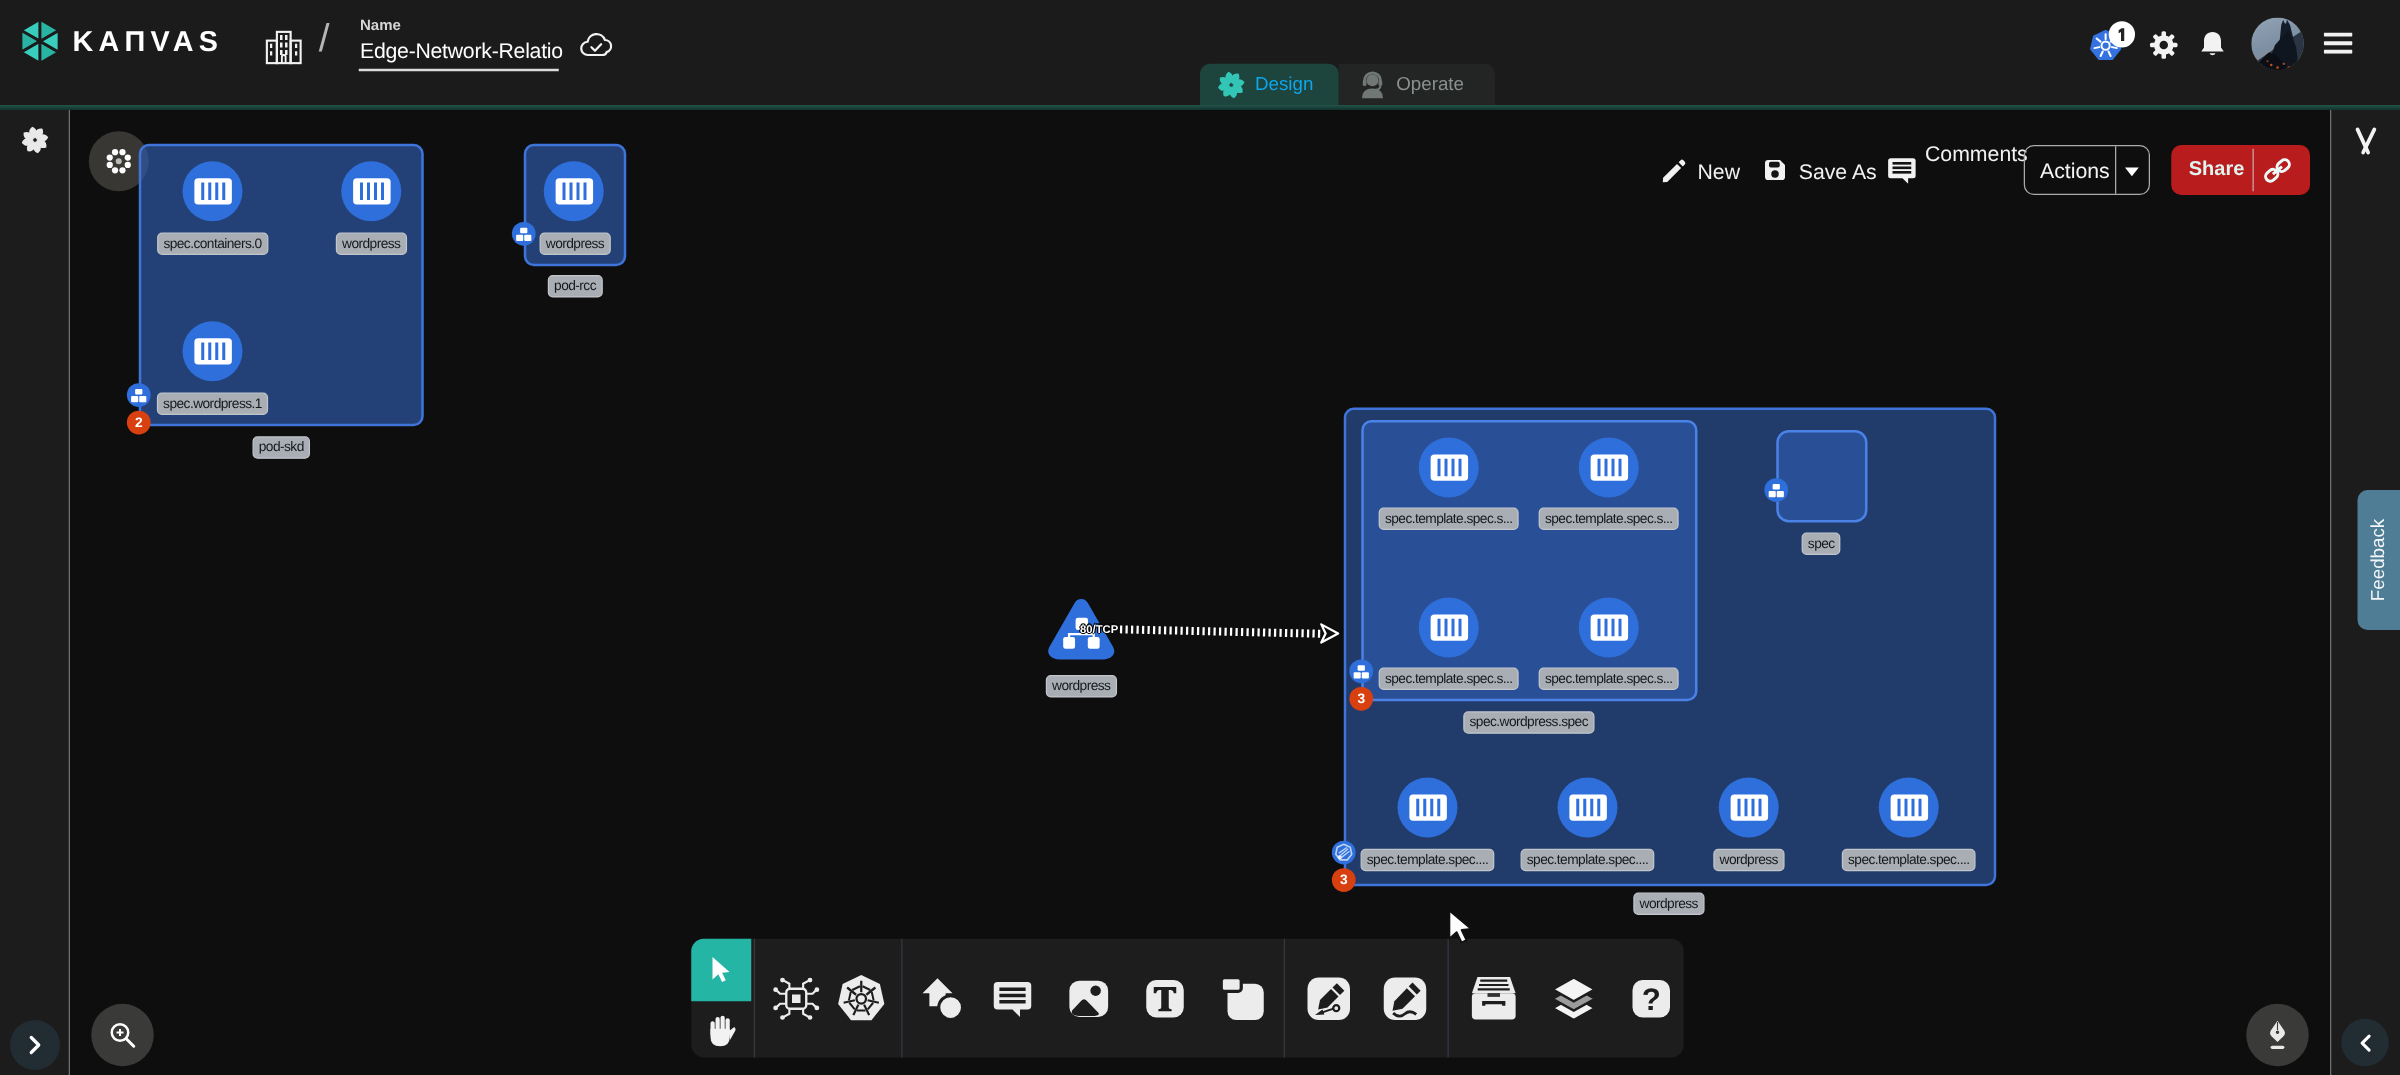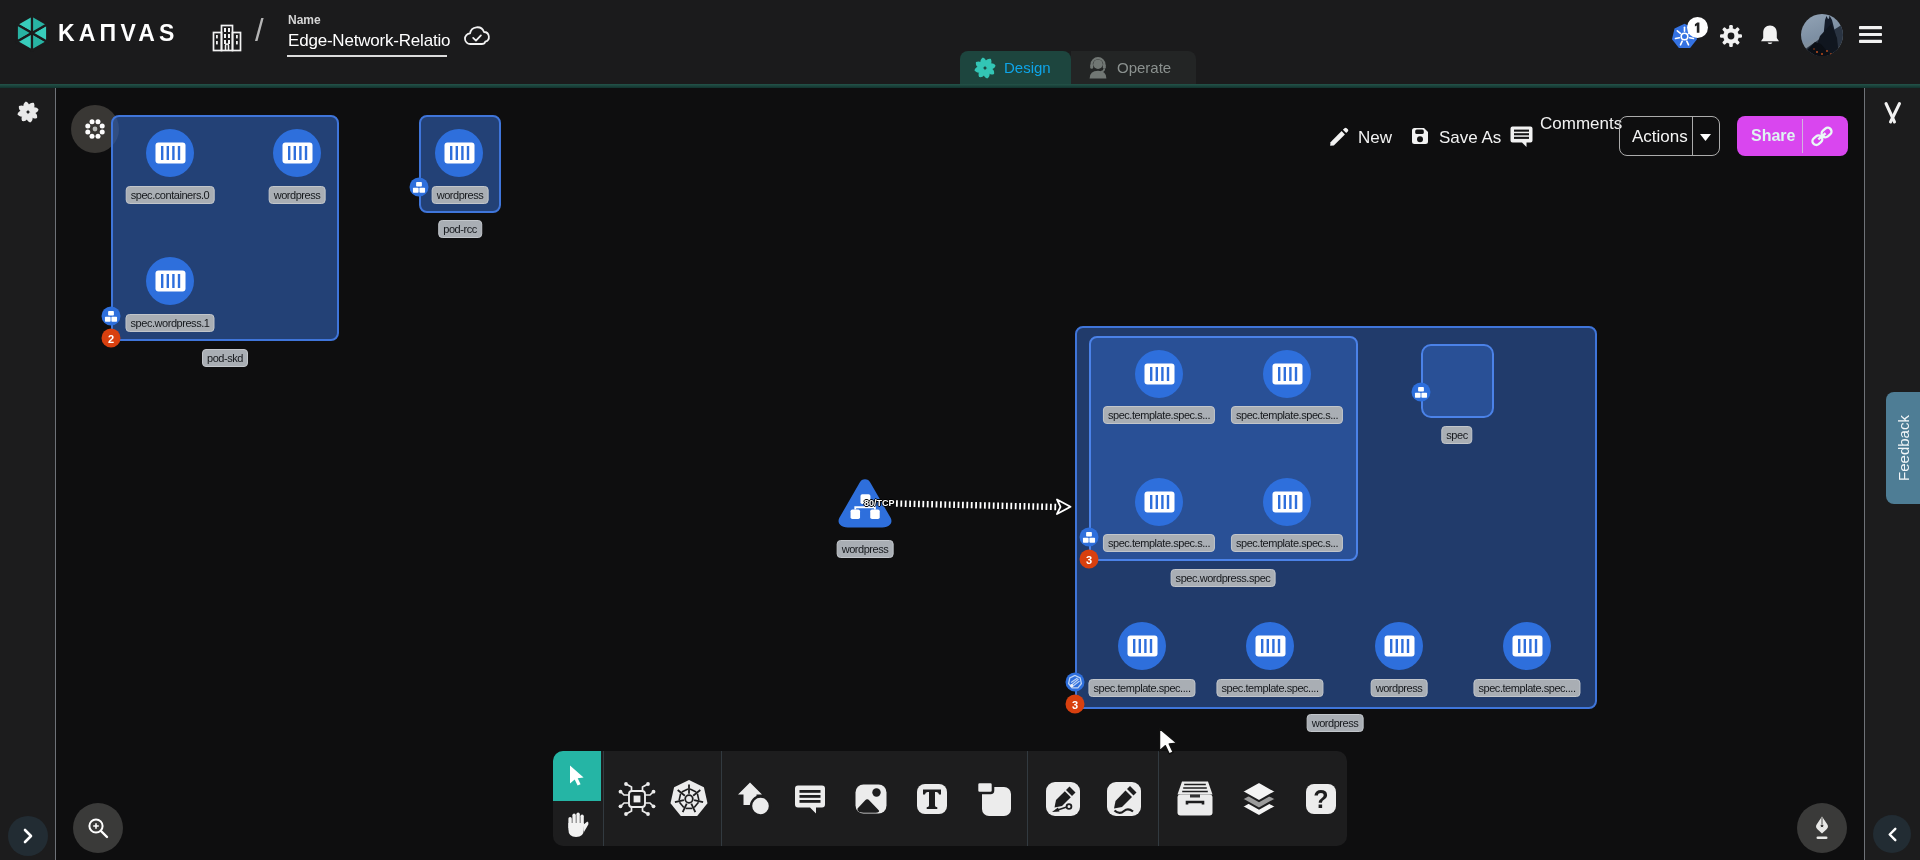--- a/index.html
+++ b/index.html
@@ -30,21 +30,21 @@
   .toolcirc { position:absolute; border-radius:50%; background:#3a3a39; display:flex;
               align-items:center; justify-content:center; }
   .feedback { position:absolute; left:1886px; top:392px; width:34px; height:112px;
               background:#4e7d95; border-radius:8px 0 0 8px; }
   .feedback span { position:absolute; left:50%; top:50%; transform:translate(-50%,-50%) rotate(-90deg);
                    color:#f2f6f8; font-size:15px; white-space:nowrap; }
   .ctxt { position:absolute; color:#f2f2f2; font-size:17px; }
   .actions { position:absolute; left:1619px; top:116px; width:101px; height:40px;
              border:1px solid #ababab; border-radius:8px; color:#f5f5f5; }
   .share { position:absolute; left:1737px; top:116px; width:111px; height:40px;
-           background:#d946ef; border-radius:8px; }
+           background:#b91c1c; border-radius:8px; }
   .share .txt { position:absolute; left:14px; top:11px; color:#dff4f1; font-size:16px; font-weight:bold; }
   .share .div { position:absolute; left:65px; top:3px; width:1px; height:34px; background:#cfd8d8; opacity:.75; }
   .grp { position:absolute; background:rgba(46,90,168,0.68); border:2px solid #3f75da; border-radius:8px; }
   .grpo { position:absolute; background:rgba(46,90,168,0.60); border:2px solid #3f75da; border-radius:8px; }
   .grpi { position:absolute; background:rgba(46,90,168,0.70); border:2px solid #4b82e8; border-radius:8px; }
   .node { position:absolute; width:48px; height:48px; border-radius:50%; background:#2e6fdc;
           display:flex; align-items:center; justify-content:center; }
   .chip { position:absolute; transform:translateX(-50%); background:#a9aeb4; color:#15181c;
           font-size:11px; letter-spacing:-0.45px; line-height:14px; padding:1px 4px; border-radius:4px;
           white-space:nowrap; border:1px solid #c2c6cb; }

